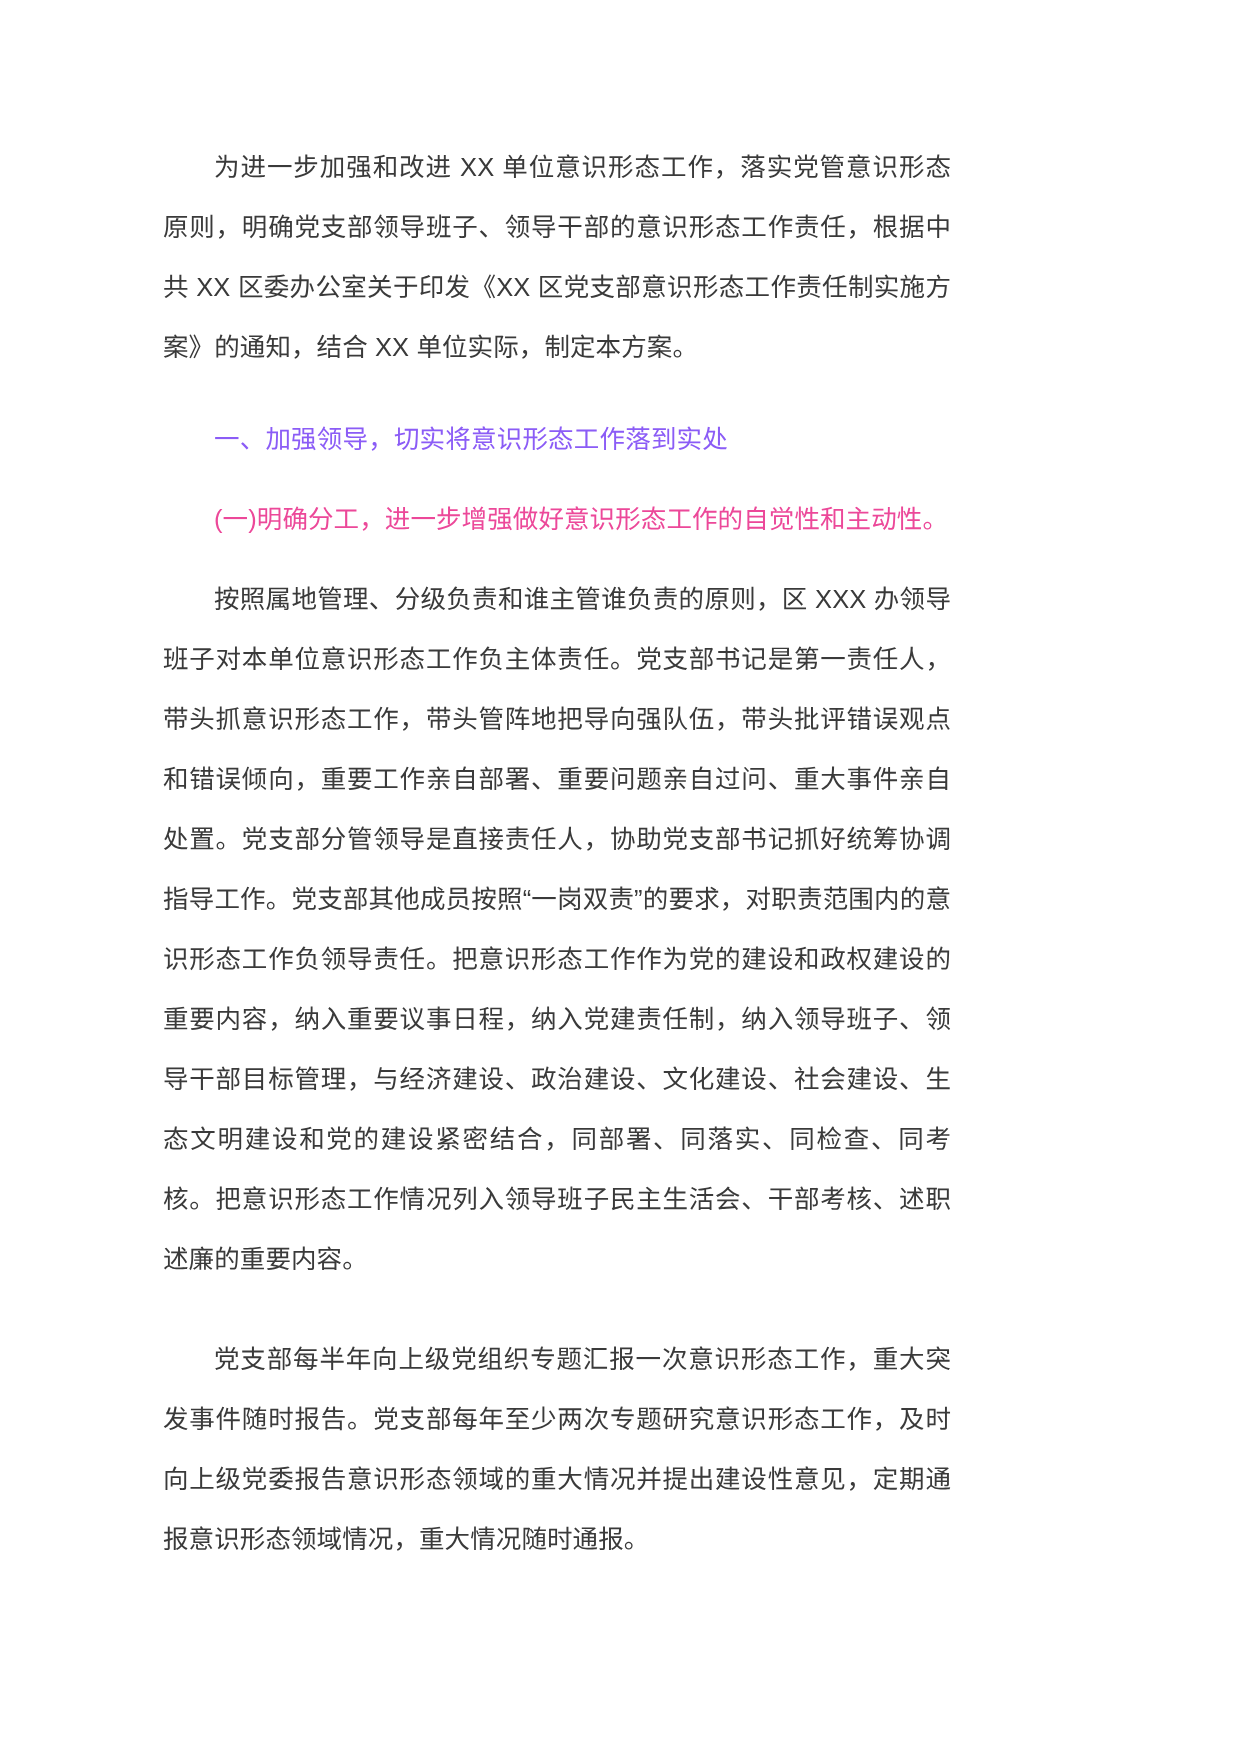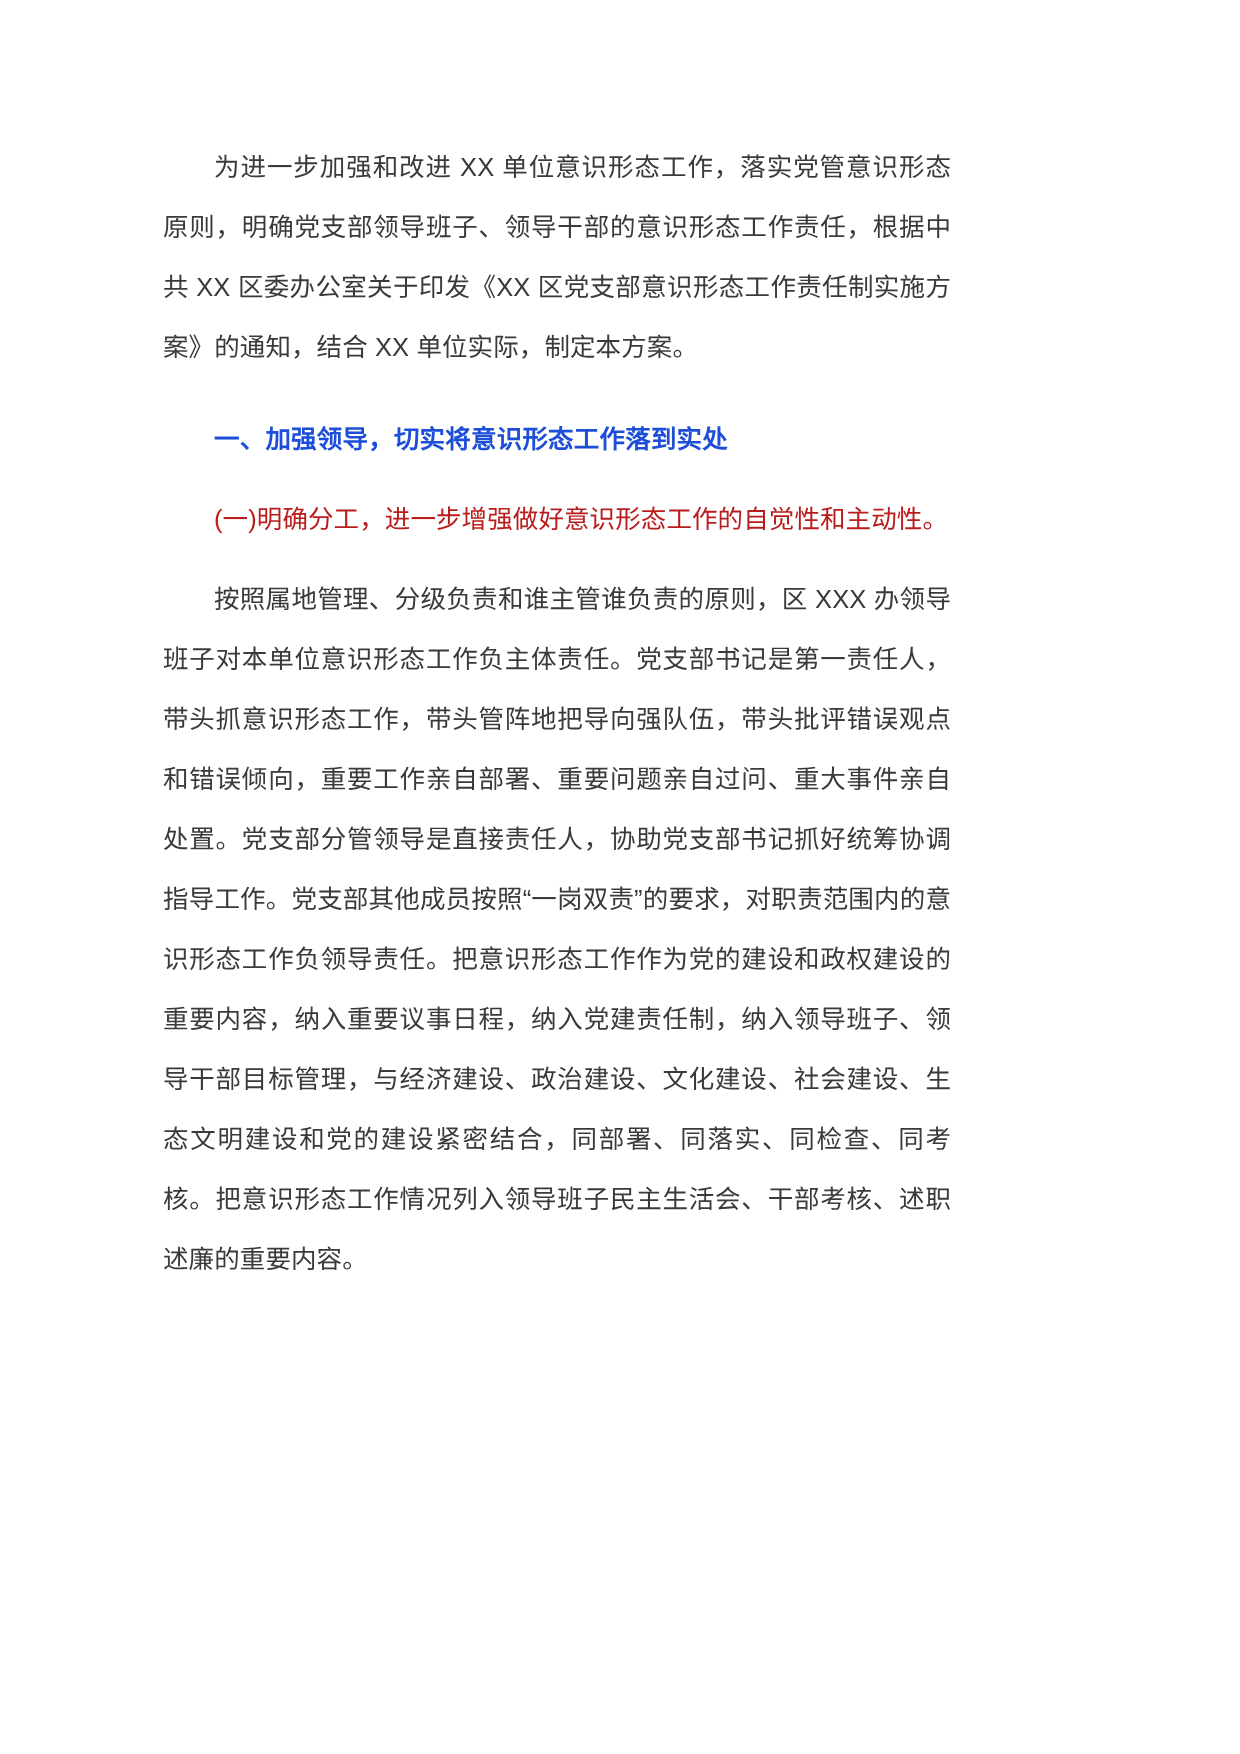--- a/index.html
+++ b/index.html
@@ -33,32 +33,32 @@
     text-indent: 51px;
     margin: 0 0 0 0;
     letter-spacing: 0.1px;
     font-weight: 400;
     word-break: break-all;
   }
   .heading {
     font-family: "Liberation Sans", "DejaVu Sans", sans-serif;
     font-size: 25.5px;
     line-height: 60px;
-    color: #1d4ed8;
-    font-weight: 700;
+    color: #8b5cf6;
+    font-weight: 400;
     text-indent: 51px;
     margin: 0;
     text-align: left;
     letter-spacing: 0.2px;
   }
   .subhead {
     font-family: "Liberation Sans", "DejaVu Sans", sans-serif;
     font-size: 25.5px;
     line-height: 60px;
-    color: #b91c1c;
+    color: #ec4899;
     font-weight: 400;
     text-indent: 51px;
     margin: 0;
     text-align: left;
     letter-spacing: 0.1px;
   }
   .gap-sm { height: 20px; }
   .gap-md { height: 32px; }
 </style>
 </head>
@@ -79,15 +79,16 @@
 
     <div class="gap-sm"></div>
 
     <p class="para">按照属地管理、分级负责和谁主管谁负责的原则，区 XXX 办领导班子对本单位意识形态工作负主体责任。党支部书记是第一责任人，带头抓意识形态工作，带头管阵地把导向强队伍，带头批评错误观点和错误倾向，重要工作亲自部署、重要问题亲自过问、重大事件亲自处置。党支部分管领导是直接责任人，协助党支部书记抓好统筹协调指导工作。党支部其他成员按照“一岗双责”的要求，对职责范围内的意识形态工作负领导责任。把意识形态工作作为党的建设和政权建设的重要内容，纳入重要议事日程，纳入党建责任制，纳入领导班子、领导干部目标管理，与经济建设、政治建设、文化建设、社会建设、生态文明建设和党的建设紧密结合，同部署、同落实、同检查、同考核。把意识形态工作情况列入领导班子民主生活会、干部考核、述职述廉的重要内容。</p>
 
     <div class="gap-sm"></div>
 
 
     <div class="gap-sm"></div>
 
+    <p class="para">党支部每半年向上级党组织专题汇报一次意识形态工作，重大突发事件随时报告。党支部每年至少两次专题研究意识形态工作，及时向上级党委报告意识形态领域的重大情况并提出建设性意见，定期通报意识形态领域情况，重大情况随时通报。</p>
 
   </div>
 </div>
 
 </body></html>

